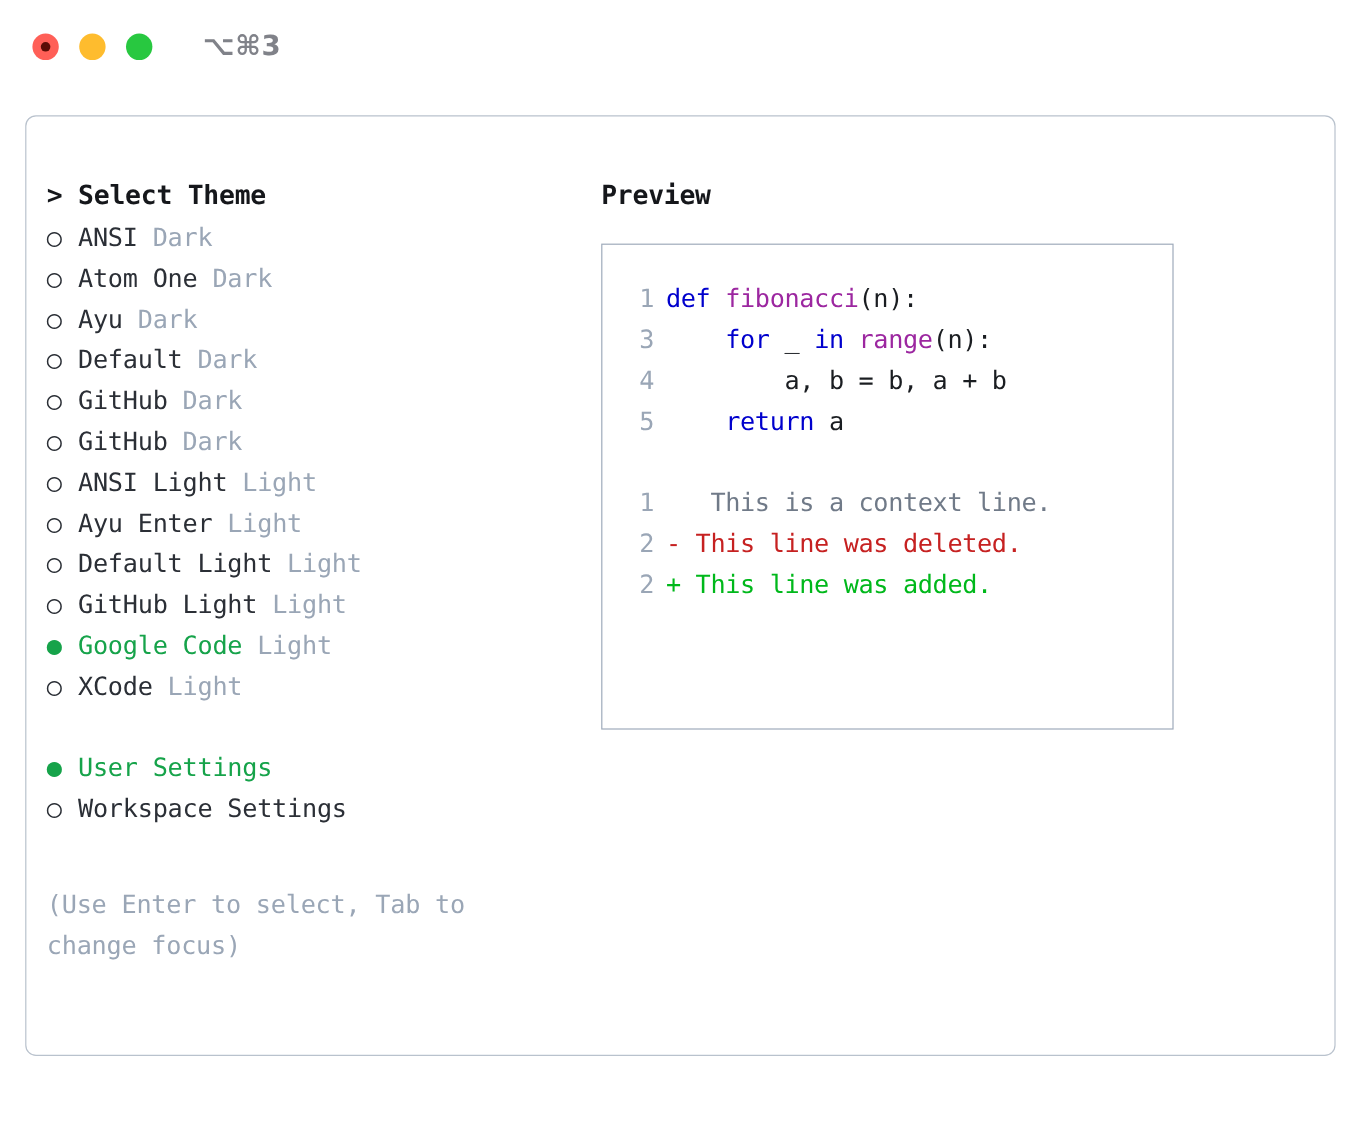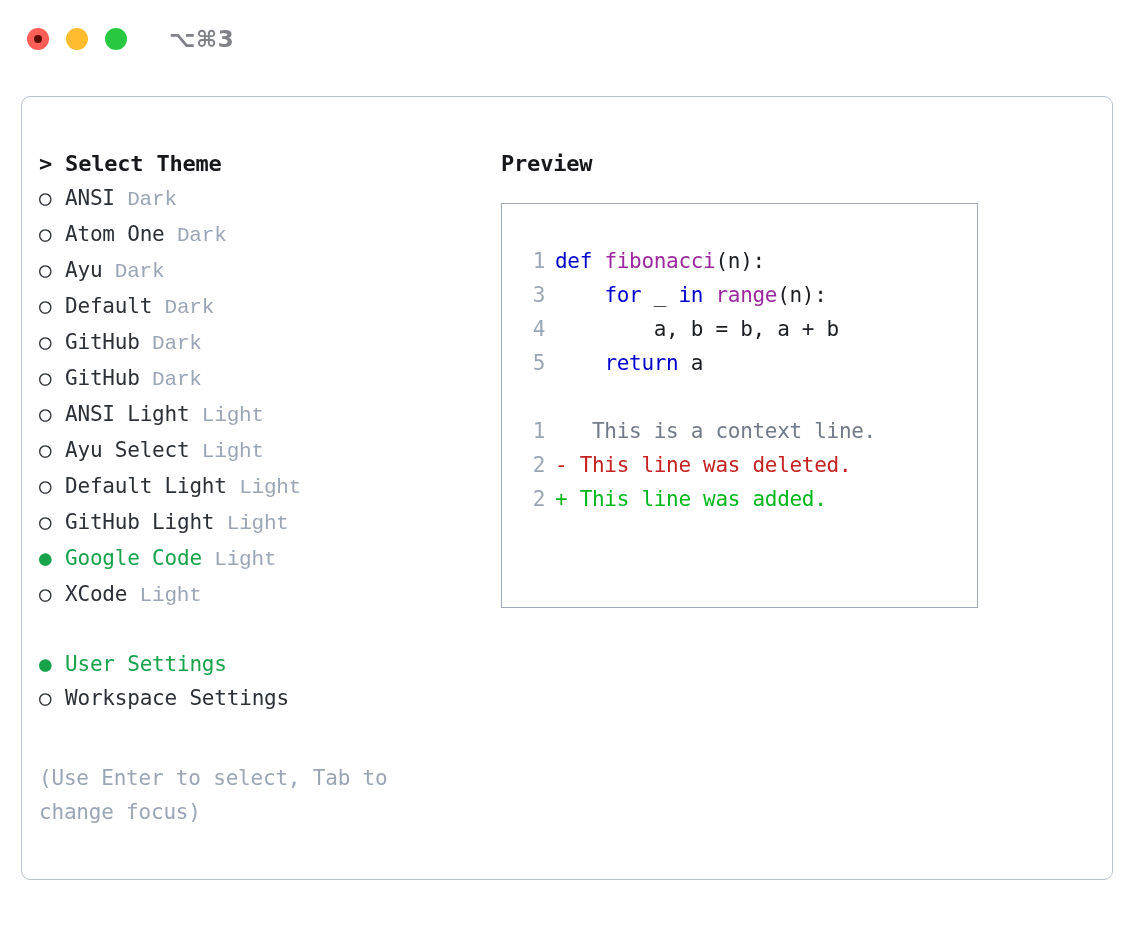--- a/index.html
+++ b/index.html
@@ -99,21 +99,21 @@
     color: #2b2f36;
     white-space: pre;
     letter-spacing: -0.2px;
   }
   .opt-row .marker {
     display: inline-block;
     width: 26px;
   }
   .opt-row.selected { color: #16a34a; }
   .opt-row.selected .marker { color: #16a34a; }
-  .opt-row .variant { color: #9aa6b6; font-family: Liberation Mono, monospace; }
+  .opt-row .variant { color: #9aa6b6; }
   .opt-row.selected .variant { color: #9aa6b6; }
 
   .spacer-row { height: 34px; }
 
   .apply-header {
     font-size: 21px;
     line-height: 34px;
     color: #2b2f36;
     white-space: pre;
     letter-spacing: -0.2px;
@@ -143,21 +143,21 @@
     line-height: 34px;
     letter-spacing: -0.2px;
   }
   .code-box {
     margin-top: 22px;
     width: 477px;
     height: 405px;
     border: 1.6px solid #9fabbb;
     box-sizing: border-box;
     background: #ffffff;
-    padding: 40px 0 0 0;
+    padding: 28px 0 0 0;
     overflow: hidden;
   }
   .code-line {
     font-size: 21px;
     line-height: 34px;
     white-space: pre;
     padding-left: 21px;
     letter-spacing: -0.3px;
   }
   .ln {
@@ -197,21 +197,21 @@
     <div class="left-col">
       <div class="section-header">&gt; Select Theme</div>
       <div id="theme-list">
           <div class="opt-row"><span class="marker">○</span><span>ANSI</span><span class="variant"> Dark</span></div>
           <div class="opt-row"><span class="marker">○</span><span>Atom One</span><span class="variant"> Dark</span></div>
           <div class="opt-row"><span class="marker">○</span><span>Ayu</span><span class="variant"> Dark</span></div>
           <div class="opt-row"><span class="marker">○</span><span>Default</span><span class="variant"> Dark</span></div>
           <div class="opt-row"><span class="marker">○</span><span>GitHub</span><span class="variant"> Dark</span></div>
           <div class="opt-row"><span class="marker">○</span><span>GitHub</span><span class="variant"> Dark</span></div>
           <div class="opt-row"><span class="marker">○</span><span>ANSI Light</span><span class="variant"> Light</span></div>
-          <div class="opt-row"><span class="marker">○</span><span>Ayu Select</span><span class="variant"> Light</span></div>
+          <div class="opt-row"><span class="marker">○</span><span>Ayu Enter</span><span class="variant"> Light</span></div>
           <div class="opt-row"><span class="marker">○</span><span>Default Light</span><span class="variant"> Light</span></div>
           <div class="opt-row"><span class="marker">○</span><span>GitHub Light</span><span class="variant"> Light</span></div>
           <div class="opt-row selected"><span class="marker">●</span><span>Google Code</span><span class="variant"> Light</span></div>
           <div class="opt-row"><span class="marker">○</span><span>XCode</span><span class="variant"> Light</span></div>
         </div>
 
       <div class="spacer-row"></div>
 
       <div id="apply-list">
           <div class="opt-row selected"><span class="marker">●</span><span>User Settings</span></div>

